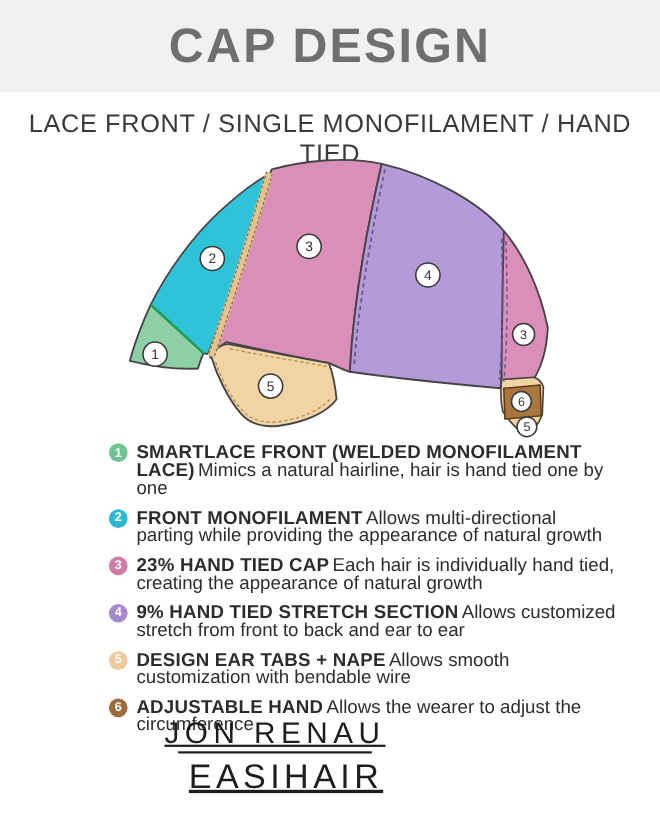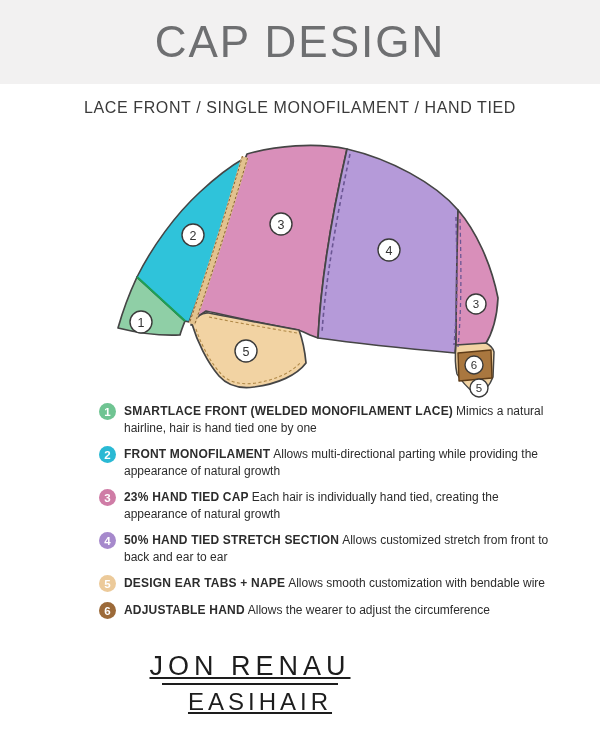--- a/index.html
+++ b/index.html
@@ -8,47 +8,47 @@
     font-family:"Liberation Sans", sans-serif;
     position:relative; overflow:hidden;
   }
   .page { position:relative; width:600px; height:750px; }
 
   .header-band {
     position:absolute; top:0; left:0; width:600px; height:84px;
     background:#f2f1f1; display:flex; align-items:center; justify-content:center;
   }
   .title {
-    font-size:44px; font-weight:normal; color:#6e6f71; letter-spacing:2px;
+    font-size:44px; font-weight:bold; color:#6e6f71; letter-spacing:2px;
   }
   .subtitle {
     position:absolute; top:99px; left:0; width:600px; text-align:center;
-    font-size:16px; color:#3a3a3a; letter-spacing:0.6px;
+    font-size:23px; color:#3a3a3a; letter-spacing:0.6px;
   }
 
   svg.cap { position:absolute; left:90px; top:135px; }
   .cap-num { font-size:12.5px; fill:#333; font-family:"Liberation Sans",sans-serif; }
   .cap-num-sm { font-size:11.5px; fill:#333; font-family:"Liberation Sans",sans-serif; }
 
   .legend { position:absolute; left:99px; top:403px; width:464px; }
   .legend-row { display:flex; margin-bottom:10px; }
   .legend-num {
     flex:0 0 17px; width:17px; height:17px; border-radius:50%;
     color:#fff; font-size:11.5px; font-weight:bold;
     display:flex; align-items:center; justify-content:center;
     margin-right:8px; margin-top:0;
   }
-  .legend-text { font-size:12px; line-height:16.5px; color:#2c2c2c; width:437px; }
+  .legend-text { font-size:17px; line-height:16.5px; color:#2c2c2c; width:437px; }
   .legend-text b { letter-spacing:0.2px; }
   .legend-text .desc { margin-left:3px; }
 
   .footer { position:absolute; top:651px; left:0; width:500px; text-align:center; color:#1d1d1d;text-decoration:underline; }
   .brand-top { font-size:27px; letter-spacing:5px; }
   .brand-rule { width:176px; height:0; border-top:2px solid #1d1d1d; margin:1px auto 3px auto; }
-  .brand-bottom { font-size:24px; letter-spacing:4px;margin-left:20px; }
+  .brand-bottom { font-size:31px; letter-spacing:4px;margin-left:20px; }
 </style>
 </head>
 <body>
 
 <div class="page">
 
   <div class="header-band">
     <div class="title">CAP DESIGN</div>
   </div>
   <div class="subtitle">LACE FRONT / SINGLE MONOFILAMENT / HAND TIED</div>
@@ -128,21 +128,21 @@
       <span class="legend-text"><b>FRONT MONOFILAMENT</b><span class="desc">Allows multi-directional parting while providing the appearance of natural growth</span></span>
     </div>
 
     <div class="legend-row">
       <span class="legend-num" style="background-color: rgb(207, 124, 166);">3</span>
       <span class="legend-text"><b>23% HAND TIED CAP</b><span class="desc">Each hair is individually hand tied, creating the appearance of natural growth</span></span>
     </div>
 
     <div class="legend-row">
       <span class="legend-num" style="background-color: rgb(166, 137, 204);">4</span>
-      <span class="legend-text"><b>50% HAND TIED STRETCH SECTION</b><span class="desc">Allows customized stretch from front to back and ear to ear</span></span>
+      <span class="legend-text"><b>9% HAND TIED STRETCH SECTION</b><span class="desc">Allows customized stretch from front to back and ear to ear</span></span>
     </div>
 
     <div class="legend-row">
       <span class="legend-num" style="background-color: rgb(236, 202, 154);">5</span>
       <span class="legend-text"><b>DESIGN EAR TABS + NAPE</b><span class="desc">Allows smooth customization with bendable wire</span></span>
     </div>
 
     <div class="legend-row">
       <span class="legend-num" style="background-color: rgb(156, 106, 57);">6</span>
       <span class="legend-text"><b>ADJUSTABLE HAND</b><span class="desc">Allows the wearer to adjust the circumference</span></span>

